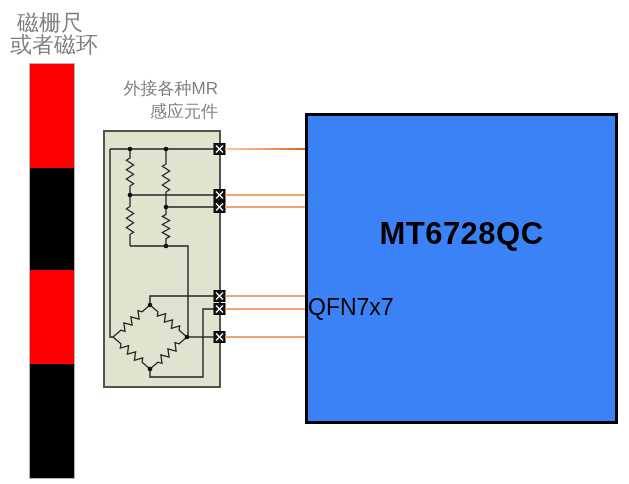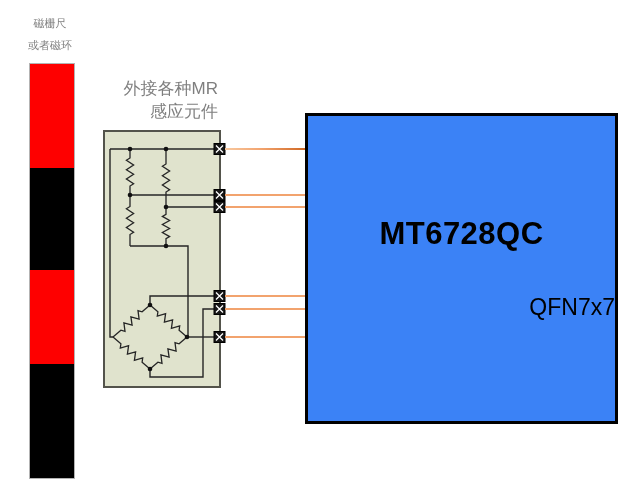--- a/index.html
+++ b/index.html
@@ -5,21 +5,21 @@
   html,body { margin:0; padding:0; background:#ffffff; }
   .canvas {
     position:relative; width:629px; height:484px; overflow:hidden;
     background:#ffffff;
     font-family:"Liberation Sans", sans-serif;
   }
 
   
   .magnet-label {
     position:absolute; left:10px; top:12px; width:80px;
-    text-align:center; color:#808080; font-size:11px; line-height:22px;
+    text-align:center; color:#808080; font-size:22px; line-height:22px;
     white-space:nowrap;
   }
 
   
   .magnet-strip {
     position:absolute; left:29px; top:63px; width:44px; height:414px;
     border:1px solid #b3b3b3; box-sizing:content-box;
   }
   .magnet-band { width:100%; }
 
@@ -45,21 +45,21 @@
   
   .chip-box {
     position:absolute; left:305px; top:113px; width:313px; height:311px;
     background:#3b82f6; border:3px solid #000000; box-sizing:border-box;
   }
   .chip-title {
     position:absolute; top:100px; left:0; width:100%; text-align:center;
     font-size:31px; font-weight:bold; color:#000; letter-spacing:0.5px;
   }
   .chip-package {
-    position:absolute; top:178px; left:0; width:100%; text-align:right;
+    position:absolute; top:178px; left:0; width:100%; text-align:left;
     font-size:23px; color:#000;
   }
 </style>
 </head>
 <body>
 
 <div class="canvas">
 
   <div class="magnet-label">
     <div>磁栅尺</div>

